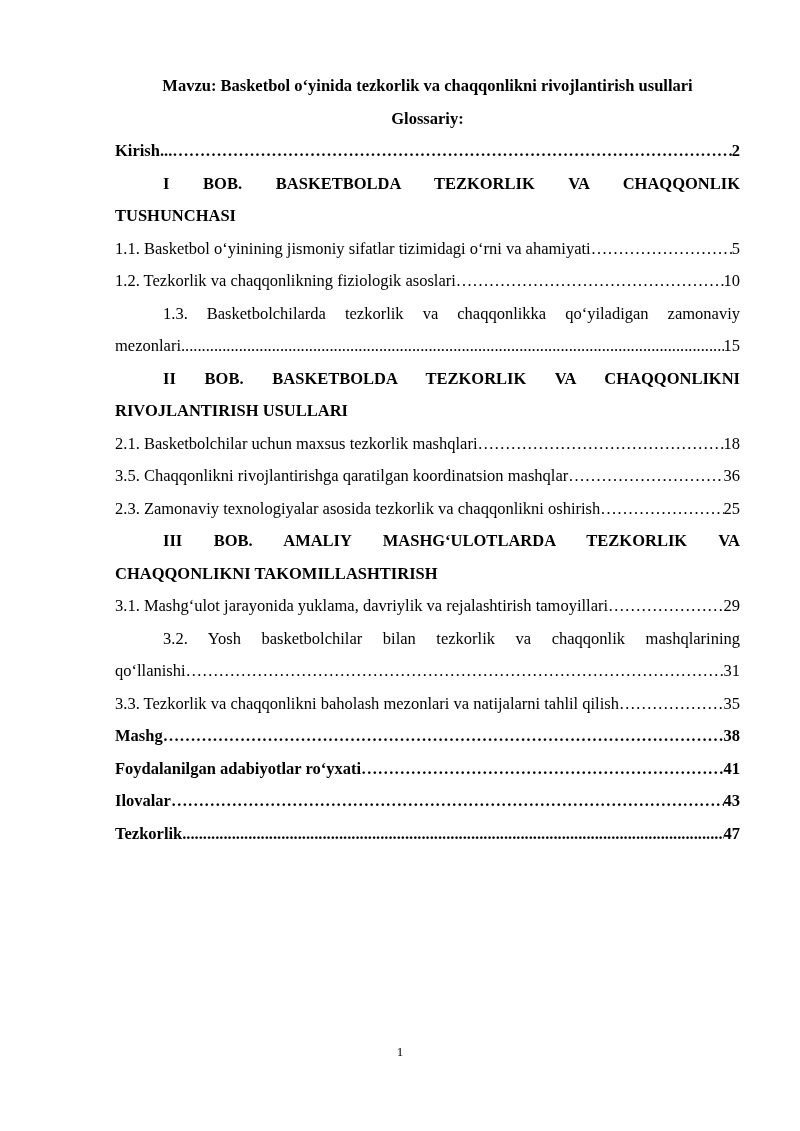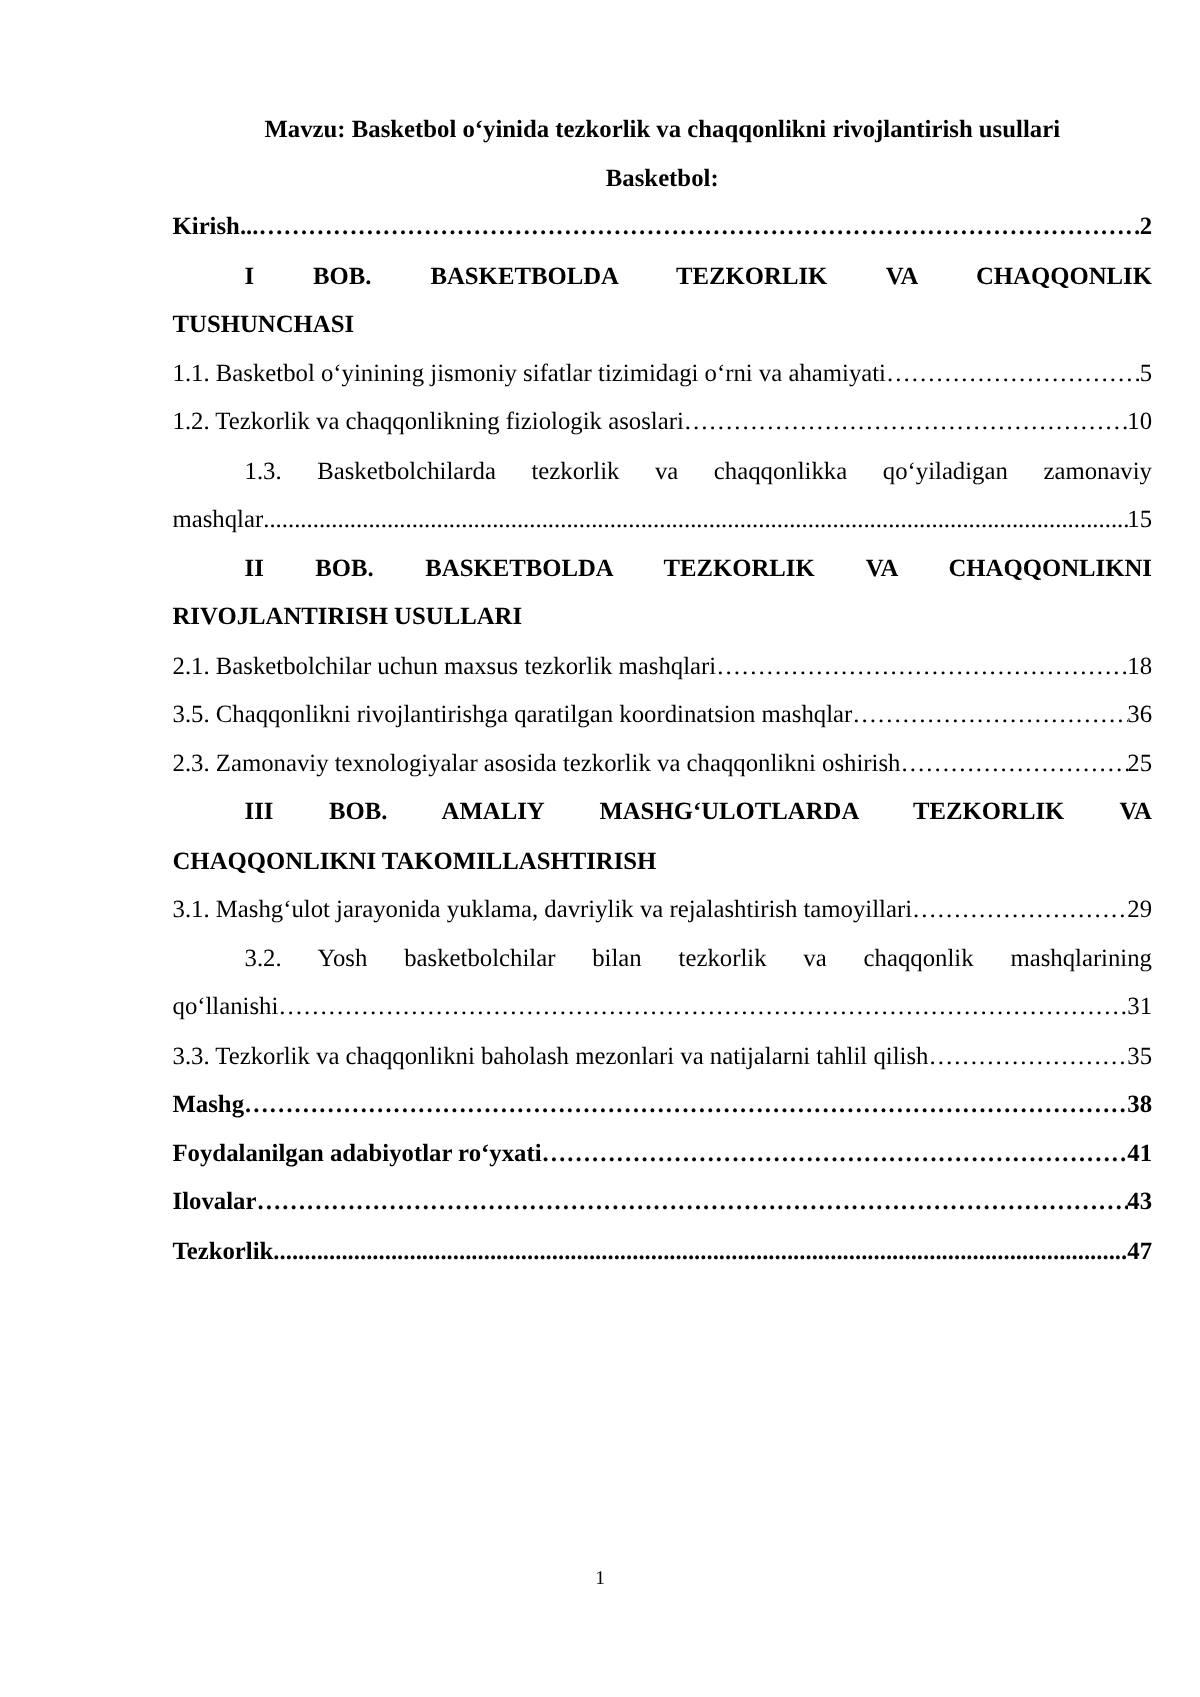--- a/index.html
+++ b/index.html
@@ -7,21 +7,21 @@
   body {
     width: 800px;
     height: 1131px;
     background: #ffffff;
     color: #000000;
     font-family: "Liberation Serif", serif;
     overflow: hidden;
     position: relative;
   }
   .page {
-    padding: 70px 32px 0 115px;
+    padding: 70px 60px 0 115px;
   }
   .title {
     font-weight: bold;
     text-align: center;
     font-size: 16.5px;
     line-height: 32.5px;
     white-space: nowrap;
   }
   .line {
     font-size: 16.5px;
@@ -58,42 +58,42 @@
     text-align: center;
     font-size: 13px;
     line-height: 16px;
   }
 </style>
 </head>
 <body>
 
 <div class="page">
   <div class="title">Mavzu: Basketbol o‘yinida tezkorlik va chaqqonlikni rivojlantirish usullari</div>
-  <div class="title">Basketbol:</div>
+  <div class="title">Glossariy:</div>
   <div class="toc">
       <div class="line bold flexrow">
         <span class="label">Kirish...</span>
         <span class="leader" aria-hidden="true">………………………………………………………………………………………………………………………………………………………………………………………………………………………………………………</span>
         <span class="pageno">2</span>
       </div>
       <div class="line bold spread">I BOB. BASKETBOLDA TEZKORLIK VA CHAQQONLIK</div>
       <div class="line bold">TUSHUNCHASI</div>
       <div class="line flexrow">
         <span class="label">1.1. Basketbol o‘yinining jismoniy sifatlar tizimidagi o‘rni va ahamiyati</span>
         <span class="leader" aria-hidden="true">………………………………………………………………………………………………………………………………………………………………………………………………………………………………………………</span>
         <span class="pageno">5</span>
       </div>
       <div class="line flexrow">
         <span class="label">1.2. Tezkorlik va chaqqonlikning fiziologik asoslari</span>
         <span class="leader" aria-hidden="true">………………………………………………………………………………………………………………………………………………………………………………………………………………………………………………</span>
         <span class="pageno">10</span>
       </div>
       <div class="line spread">1.3. Basketbolchilarda tezkorlik va chaqqonlikka qo‘yiladigan zamonaviy</div>
       <div class="line flexrow">
-        <span class="label">mashqlar</span>
+        <span class="label">mezonlari</span>
         <span class="leader" aria-hidden="true">....................................................................................................................................................................................................................................................................................................................................................................................................................................</span>
         <span class="pageno">15</span>
       </div>
       <div class="line bold spread">II BOB. BASKETBOLDA TEZKORLIK VA CHAQQONLIKNI</div>
       <div class="line bold">RIVOJLANTIRISH USULLARI</div>
       <div class="line flexrow">
         <span class="label">2.1. Basketbolchilar uchun maxsus tezkorlik mashqlari</span>
         <span class="leader" aria-hidden="true">………………………………………………………………………………………………………………………………………………………………………………………………………………………………………………</span>
         <span class="pageno">18</span>
       </div>

